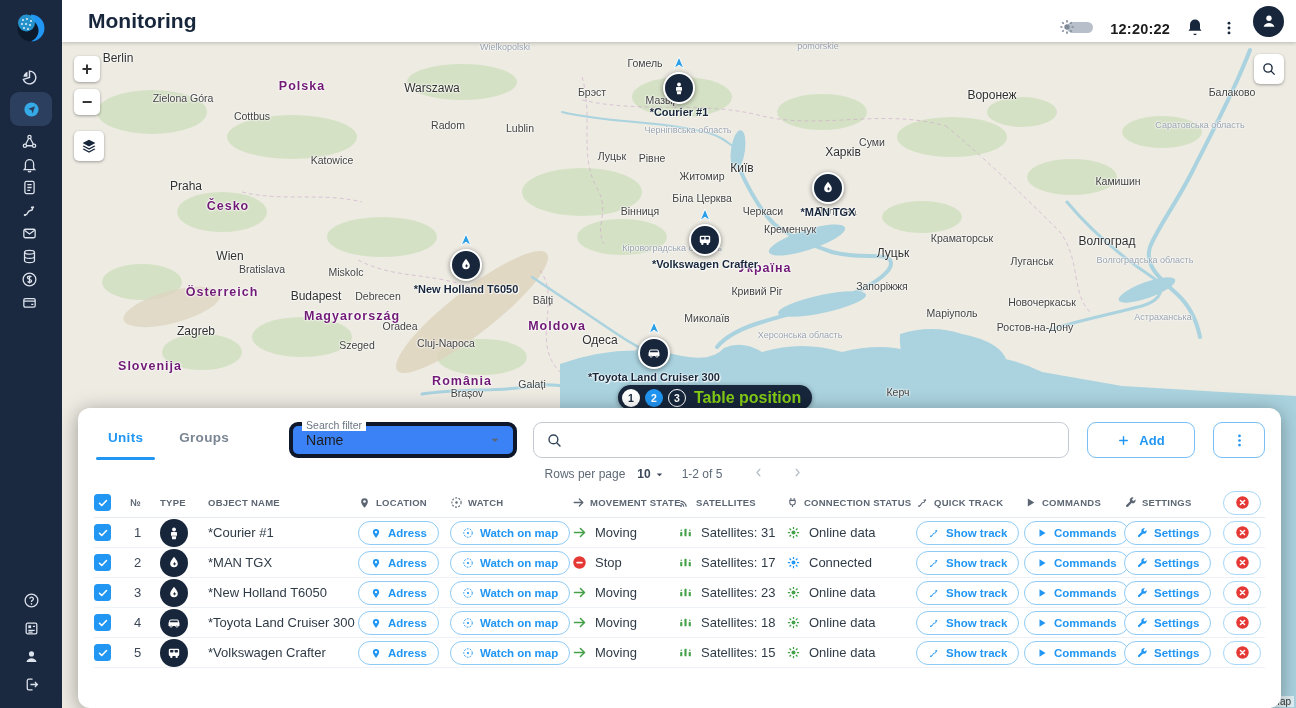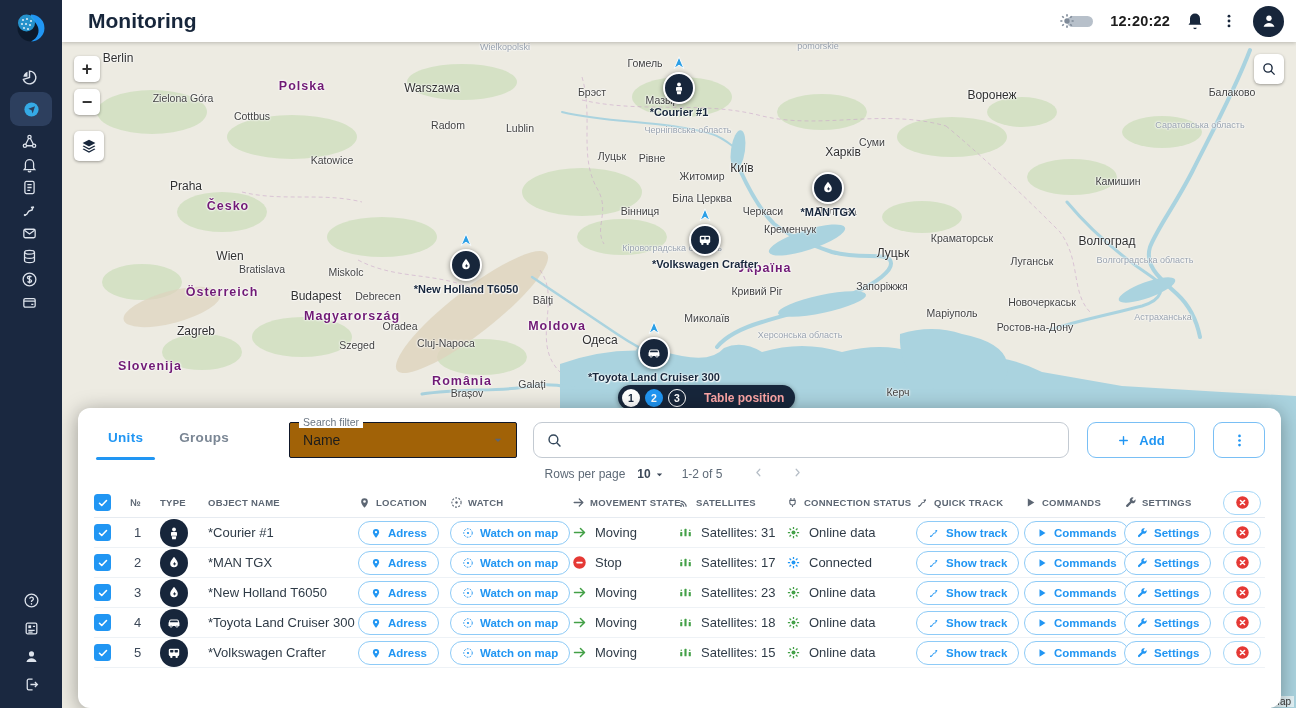--- a/index.html
+++ b/index.html
@@ -19,21 +19,21 @@
            justify-content:center;color:#dde3ec;cursor:pointer}
   .sb-item.active{background:#2d3f5e;color:#35aae6;width:42px;height:34px;margin:4px 0}
   .sb-spacer{flex:1}
   .sb-bottom{margin-bottom:10px;display:flex;flex-direction:column;align-items:center}
   .sb-bottom .sb-item{height:24px;margin:2px 0}
 
   
   .topbar{position:absolute;left:62px;top:0;right:0;height:42px;background:#fff;z-index:35;
           display:flex;align-items:center;box-shadow:0 1px 4px rgba(0,0,0,.22)}
   .tb-title{font-size:21px;font-weight:bold;color:#17263b;margin-left:26px}
-  .tb-right{margin-left:auto;display:flex;align-items:center;gap:15px;padding-right:12px}
+  .tb-right{margin-left:auto;display:flex;align-items:flex-end;gap:15px;padding-right:12px}
   .theme{position:relative;width:38px;height:20px}
   .theme-track{position:absolute;left:10px;top:5px;width:26px;height:11px;border-radius:6px;background:#b7c0ca}
   .theme-thumb{position:absolute;left:0;top:0;color:#7f8a98}
   .tb-time{font-size:14.5px;color:#1d1d1d;font-weight:bold;letter-spacing:.2px}
   .tb-icon{color:#17263b;cursor:pointer}
   .avatar{width:31px;height:31px;border-radius:50%;background:#17263b;display:flex;align-items:center;
           justify-content:center;color:#fff;cursor:pointer}
 
   
   .map{position:absolute;left:62px;top:42px;width:1234px;height:666px;background:#edebe2;overflow:hidden;z-index:1}
@@ -59,35 +59,35 @@
   .m-arrow{position:absolute;left:0;top:-33px;transform:translateX(-50%)}
   .m-label{position:absolute;left:0;top:18px;transform:translateX(-50%);font-size:11px;font-weight:bold;
            color:#17263b;white-space:nowrap;text-shadow:0 0 2px #fff,0 0 3px #fff,1px 1px 1px #fff}
   .map-tip{position:absolute;left:556px;top:343px;height:25px;background:#17263b;border-radius:13px;
            display:flex;align-items:center;gap:5px;padding:0 11px 0 4px;z-index:8;box-shadow:0 1px 5px rgba(0,0,0,.4)}
   .tip-step{width:18px;height:18px;border-radius:50%;font-size:10.5px;font-weight:bold;display:flex;
             align-items:center;justify-content:center;cursor:pointer}
   .step-white{background:#fff;color:#17263b}
   .step-blue{background:#2196f3;color:#fff}
   .step-outline{border:1.5px solid #fff;color:#fff}
-  .tip-label{color:#fca5a5;font-size:12px;font-weight:bold;margin-left:13px}
+  .tip-label{color:#84cc16;font-size:16px;font-weight:bold;margin-left:3px}
   .attrib{position:absolute;right:2px;bottom:1px;font-size:10px;color:#333;background:rgba(255,255,255,.65);
           padding:0 3px;z-index:7}
 
   
   .panel{position:absolute;left:78px;top:408px;width:1203px;height:300px;background:#fff;border-radius:12px;
          box-shadow:0 3px 20px rgba(0,0,0,.35);z-index:20;overflow:hidden}
   .p-top{display:flex;align-items:center;padding:14px 16px 2px 12px}
   .tabs{display:flex;align-self:stretch;align-items:flex-end}
   .tab{padding:8px 18px 13px;font-size:13.5px;font-weight:bold;color:#7a8694;position:relative;
        cursor:pointer;letter-spacing:.3px}
   .tab.active{color:#2196f3}
   .tab.active::after{content:"";position:absolute;left:6px;right:6px;bottom:-2px;height:3px;background:#2196f3;border-radius:2px}
-  .filter-select{width:228px;height:36px;border:1px solid #0f172a;border-radius:2px;position:relative;
-                 display:flex;align-items:center;padding:0 10px 0 13px;margin-left:42px;cursor:pointer;background:#a16207}
+  .filter-select{width:228px;height:36px;border:4px solid #0f172a;border-radius:9px;position:relative;
+                 display:flex;align-items:center;padding:0 10px 0 13px;margin-left:42px;cursor:pointer;background:#3b82f6}
   .fs-label{position:absolute;top:-7px;left:9px;background:#fff;padding:0 4px;font-size:10.5px;color:#6b7683}
   .fs-value{font-size:14px;color:#1d1d1d;font-weight:500}
   .fs-caret{margin-left:auto;color:#5c6673}
   .searchbox{flex:1;height:36px;border:1px solid #c3cad2;border-radius:9px;display:flex;align-items:center;
              padding:0 12px;margin:0 18px 0 16px;background:#fff}
   .searchbox input{border:0;outline:0;flex:1;font-size:14px;font-family:inherit;color:#222}
   .searchbox input::placeholder{color:#8a95a1}
   .search-ic{color:#33475b}
   .add-btn{width:108px;height:36px;border:1px solid #79bff5;border-radius:9px;background:#fff;color:#2196f3;
            font-weight:bold;font-size:13px;display:flex;align-items:center;justify-content:center;gap:9px;

